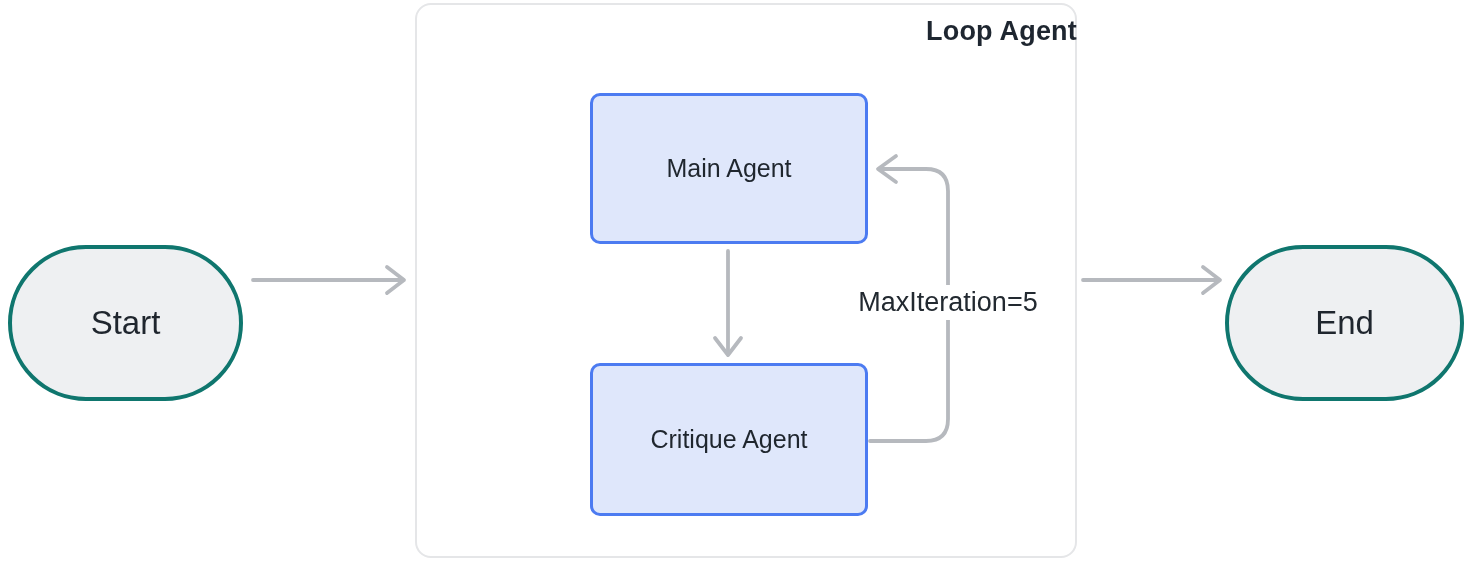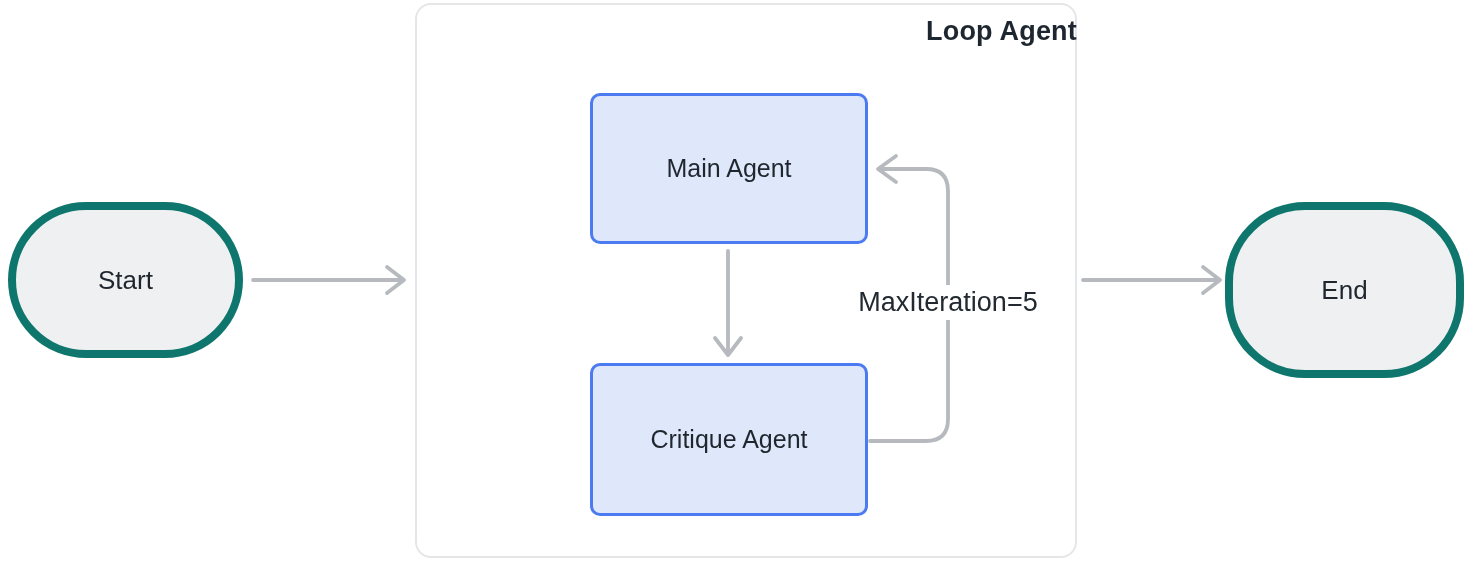--- a/index.html
+++ b/index.html
@@ -49,30 +49,31 @@
     stroke: #b6b9be;
     stroke-width: 3.8;
     stroke-linecap: round;
     stroke-linejoin: round;
   }
   
   .pill {
     position: absolute;
     box-sizing: border-box;
     background: #eef0f2;
-    border: 8px solid #0f766e;
+    border: 4px solid #0f766e;
     border-radius: 80px;
     display: flex;
     align-items: center;
     justify-content: center;
-    font-size: 26px;
+    font-size: 33px;
     color: #1f262e;
+    margin-top: 43px;
   }
   .pill.start { left: 8px;    top: 202px; width: 235px; height: 156px; }
-  .pill.end   { left: 1225px; top: 202px; width: 239px; height: 176px; }
+  .pill.end   { left: 1225px; top: 202px; width: 239px; height: 156px; }
   
   .agent-box {
     position: absolute;
     box-sizing: border-box;
     background: #dfe7fb;
     border: 3.5px solid #4c7bf1;
     border-radius: 10px;
     display: flex;
     align-items: center;
     justify-content: center;

